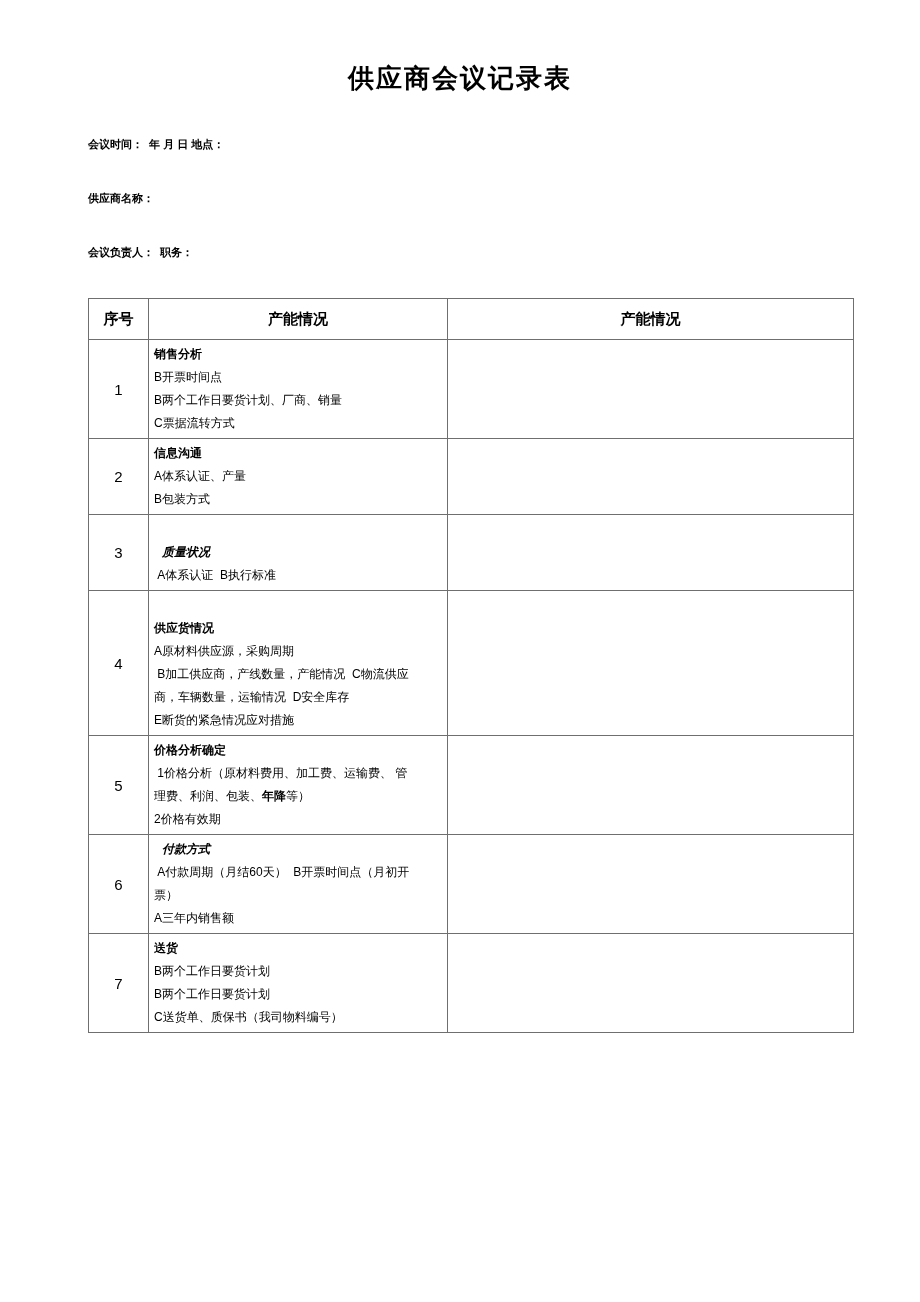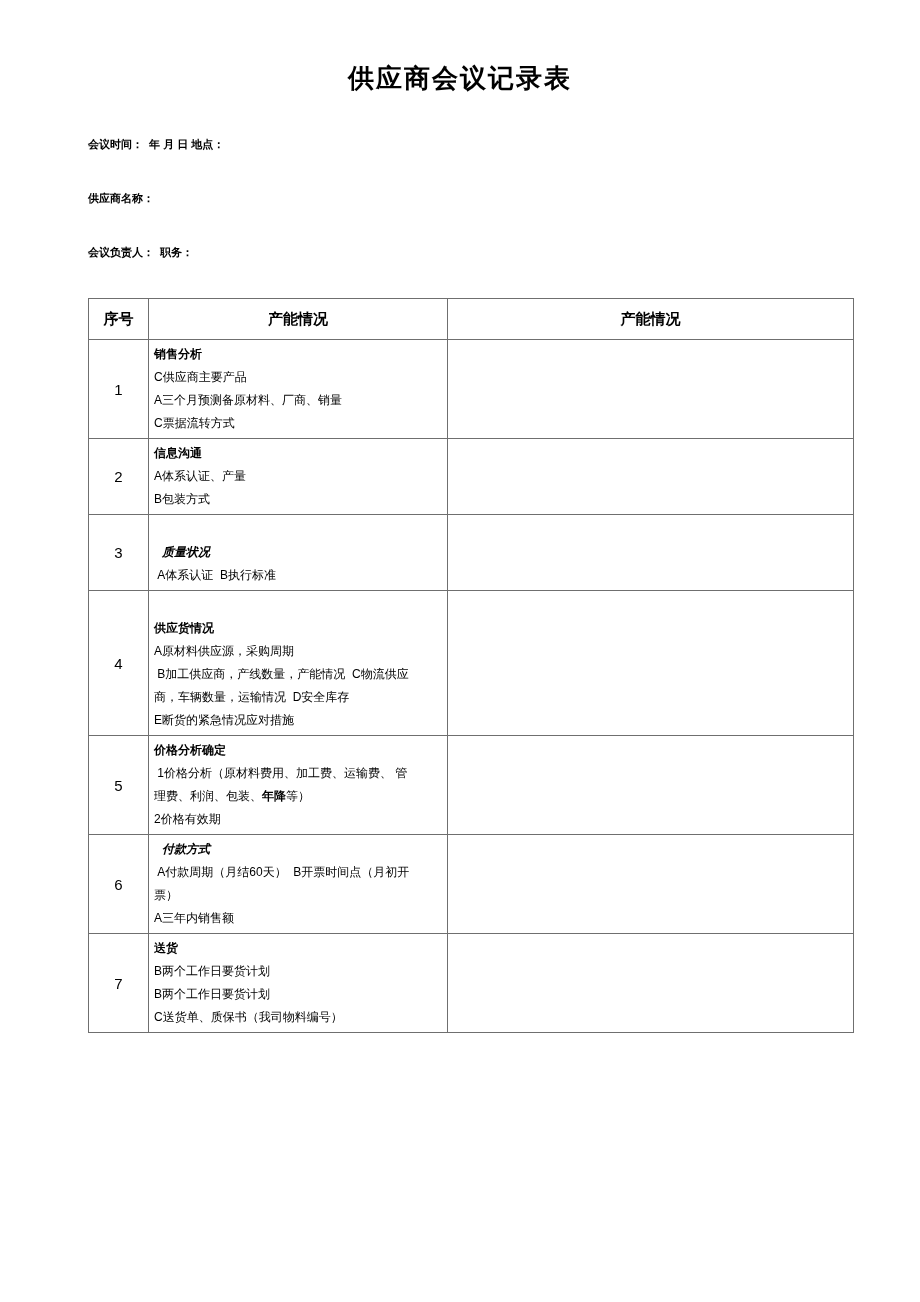--- a/index.html
+++ b/index.html
@@ -94,22 +94,22 @@
         <th>序号</th>
         <th>产能情况</th>
         <th>产能情况</th>
       </tr>
     </thead>
     <tbody>
         <tr>
           <td class="col-no">1</td>
           <td class="col-points">
             <div class="cell-line"><span class="b">销售分析</span></div>
-            <div class="cell-line"><span>C供应商主要产品</span></div>
-            <div class="cell-line"><span>A三个月预测备原材料、厂商、销量</span></div>
+            <div class="cell-line"><span>B开票时间点</span></div>
+            <div class="cell-line"><span>B两个工作日要货计划、厂商、销量</span></div>
             <div class="cell-line"><span>C票据流转方式</span></div>
           </td>
           <td class="col-minutes"></td>
         </tr>
         <tr>
           <td class="col-no">2</td>
           <td class="col-points">
             <div class="cell-line"><span class="b">信息沟通</span></div>
             <div class="cell-line"><span>A体系认证、产量</span></div>
             <div class="cell-line"><span>B包装方式</span></div>

